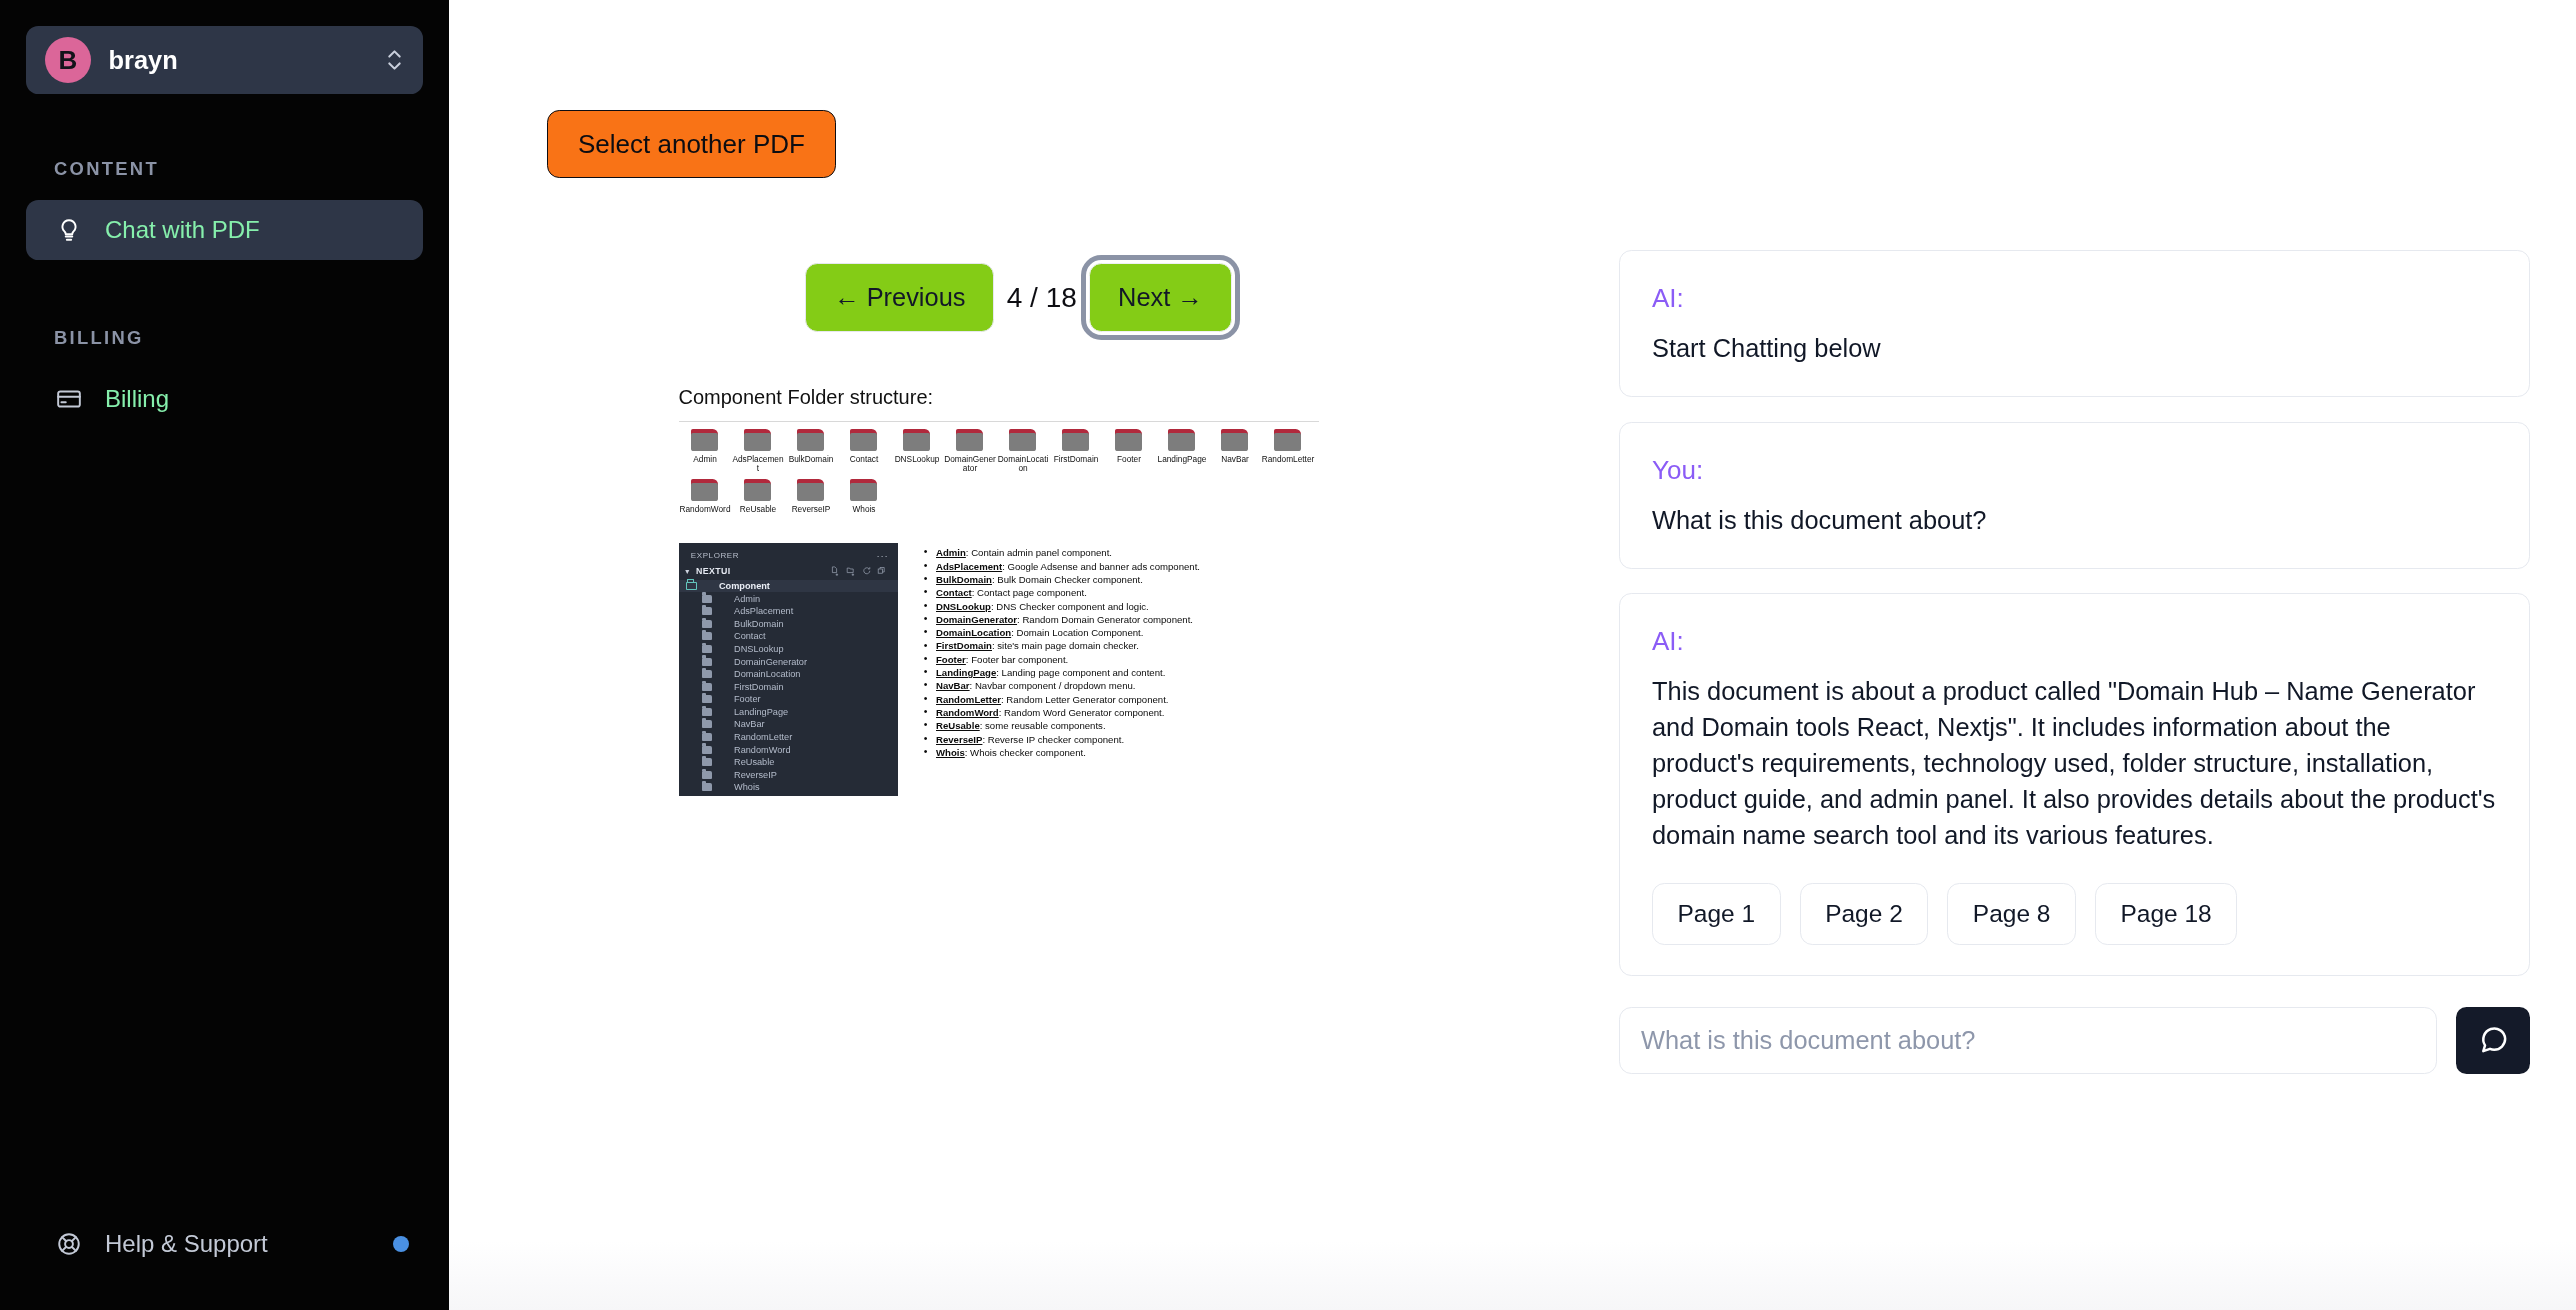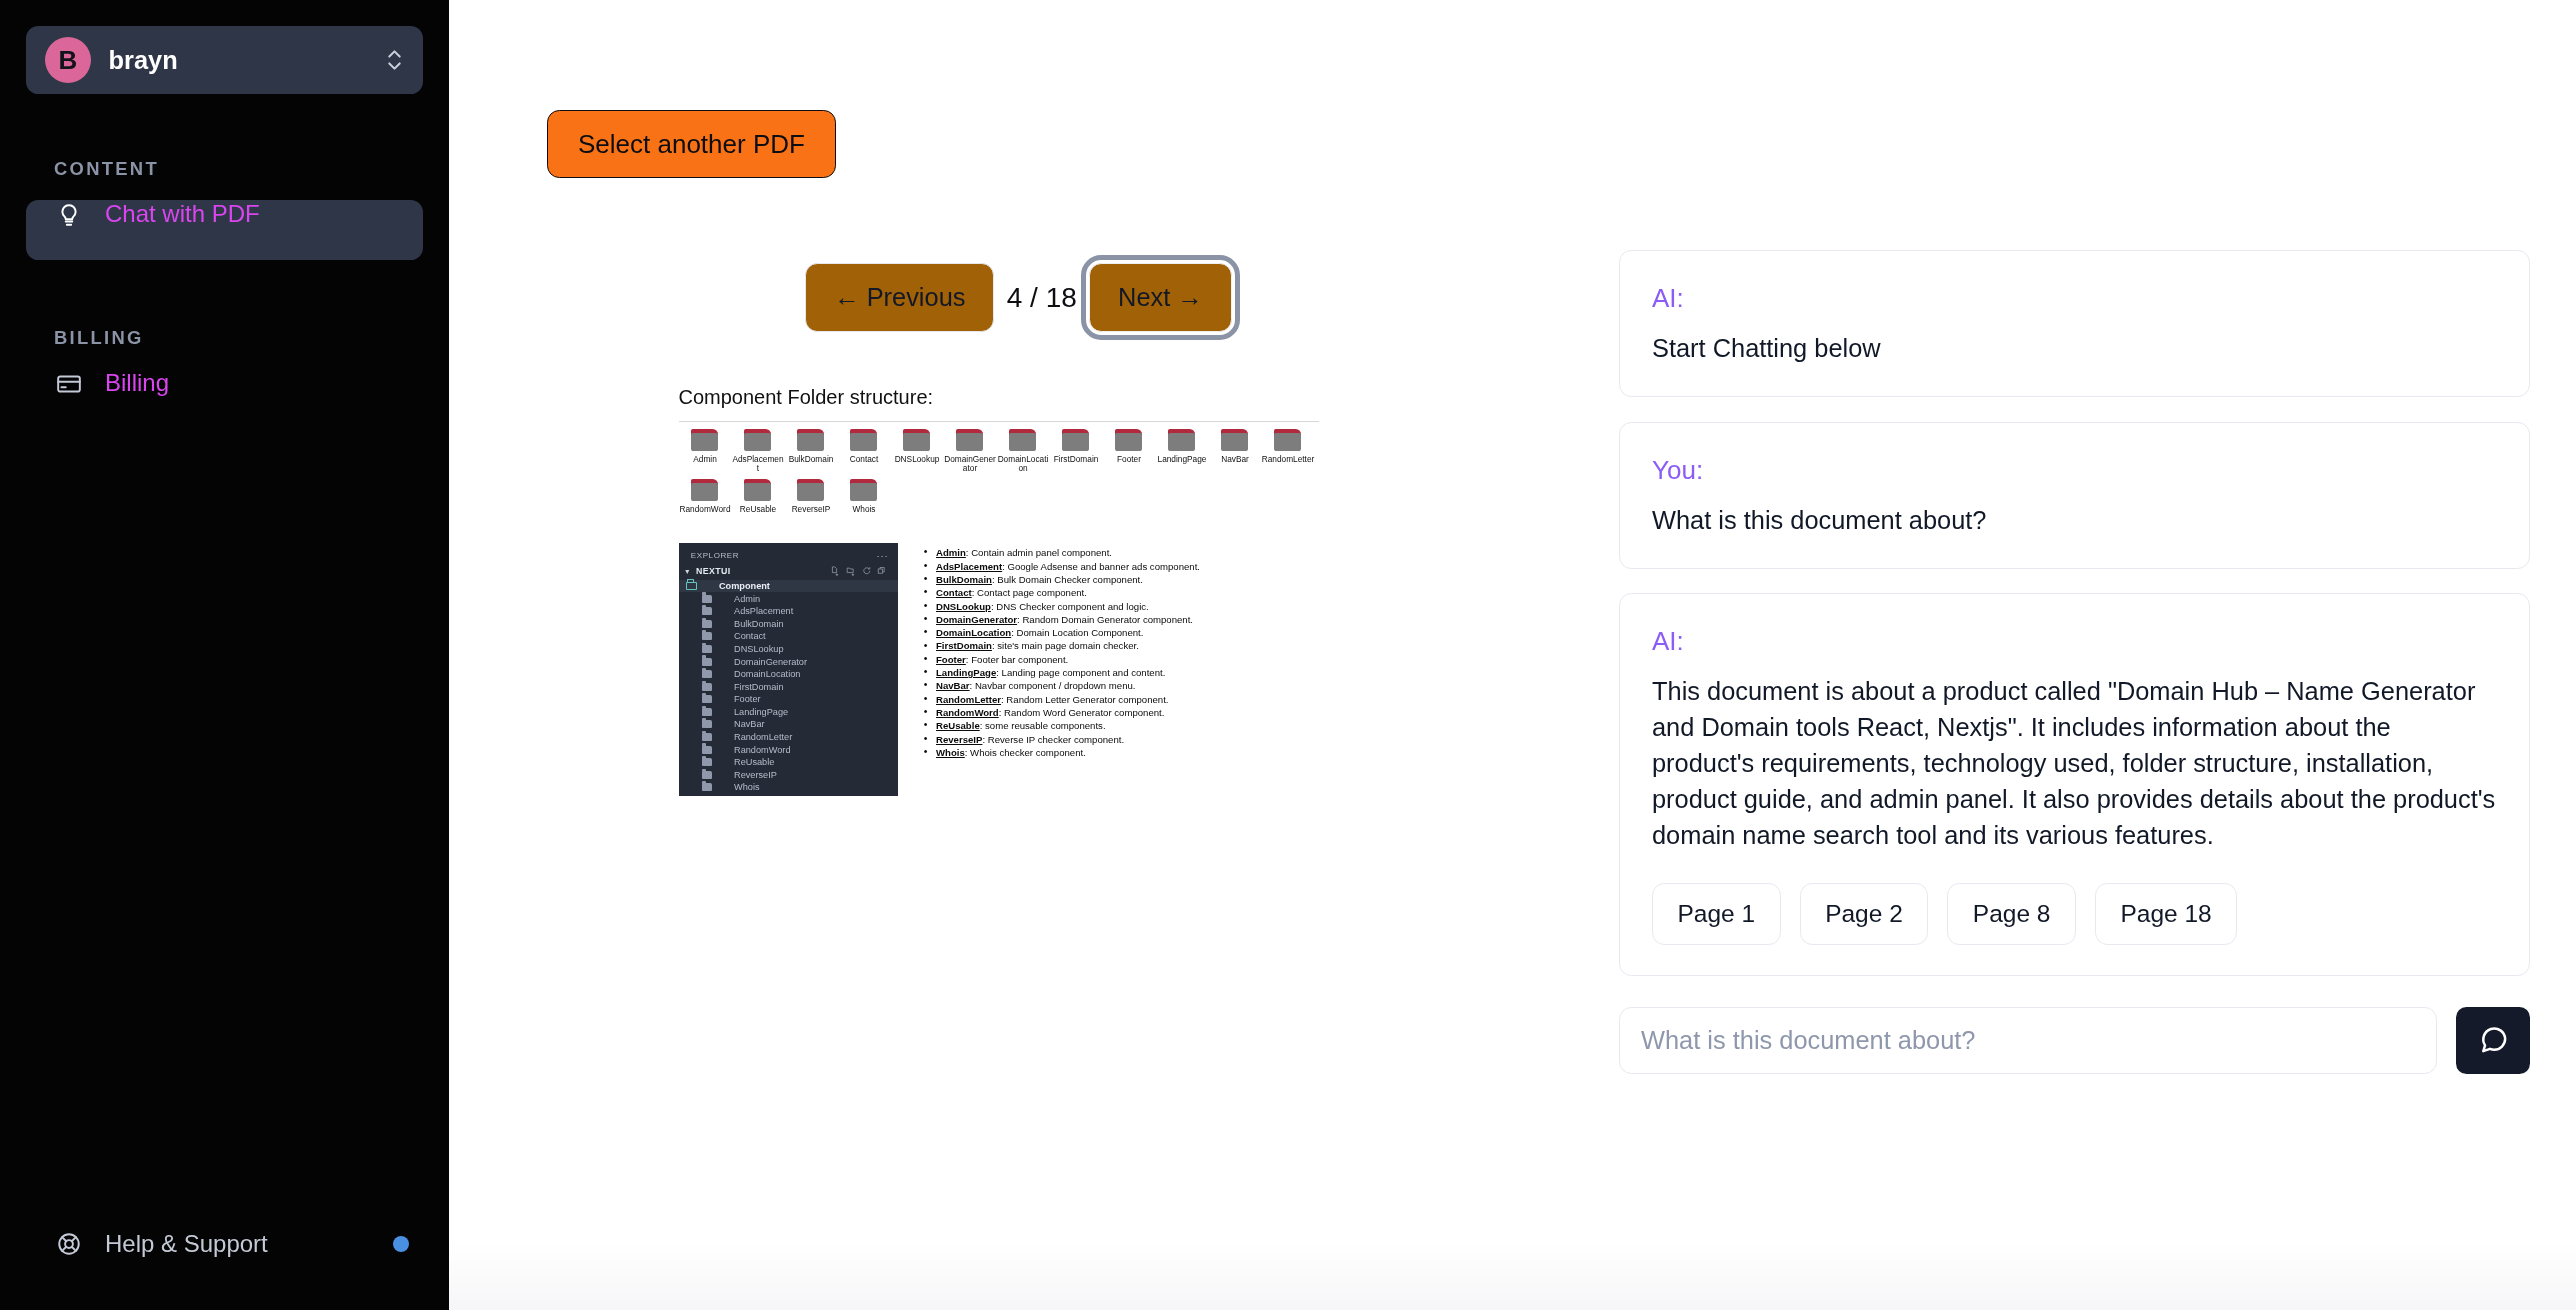--- a/index.html
+++ b/index.html
@@ -45,26 +45,26 @@
 
   .section-label {
     color: #8b93a6;
     font-size: 18.4px;
     letter-spacing: 2.3px;
     font-weight: 600;
     margin: 64px 0 0 54px;
   }
   .nav { margin-top: 16px; }
   .nav-item {
-    display: flex; align-items: flex-start; gap: 21px;
+    display: flex; align-items: center; gap: 21px;
     height: 60px;
     margin: 3.5px 26px;
     padding: 0 28px;
     border-radius: 12.3px;
-    color: #d946ef;
+    color: #86efac;
     font-size: 24px;
     cursor: pointer;
   }
   .nav-item.active { background: #2e3647; }
   .nav-ico { width: 30px; height: 30px; flex: 0 0 30px; display:flex; align-items:center; justify-content:center; }
   .nav-ico svg { display: block; }
 
   .sb-spacer { flex: 1; }
   .help-row {
     display: flex; align-items: center; gap: 21px;
@@ -87,21 +87,21 @@
     padding: 17.5px 30px;
     border: 1.8px solid #0d0d12; border-radius: 12.3px;
     background: #f97316; color: #0d0d12;
     font-size: 26px; font-family: "Liberation Sans", sans-serif;
     cursor: pointer;
   }
 
   .viewer { position: absolute; left: 0; top: 263px; width: 1139px; }
   .pager { display: flex; align-items: center; justify-content: center; gap: 0; }
   .pg-btn {
-    background: #a16207; border: 1.8px solid #e6e8ee; border-radius: 12.3px;
+    background: #84cc16; border: 1.8px solid #e6e8ee; border-radius: 12.3px;
     padding: 19px 28px; font-size: 25.4px; color: #121828;
     font-family: "Liberation Sans", sans-serif; cursor: pointer;
   }
   .pg-btn.focused {
     outline: 5.3px solid #8b93a6; outline-offset: 3.5px;
     border-color: #eef0f4;
   }
   .pg-count { font-size: 28px; color: #0d0d12; padding: 0 12.3px; }
 
   

